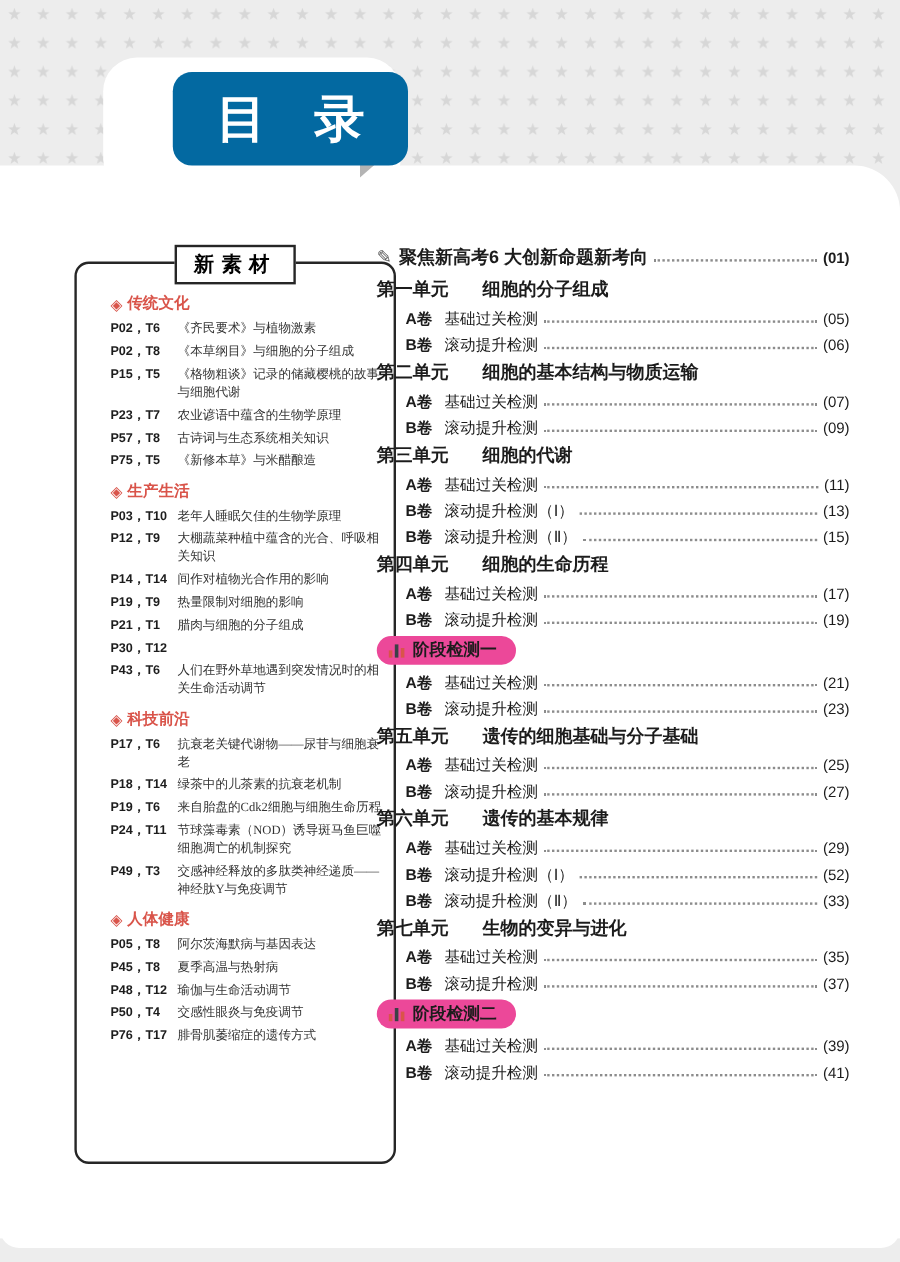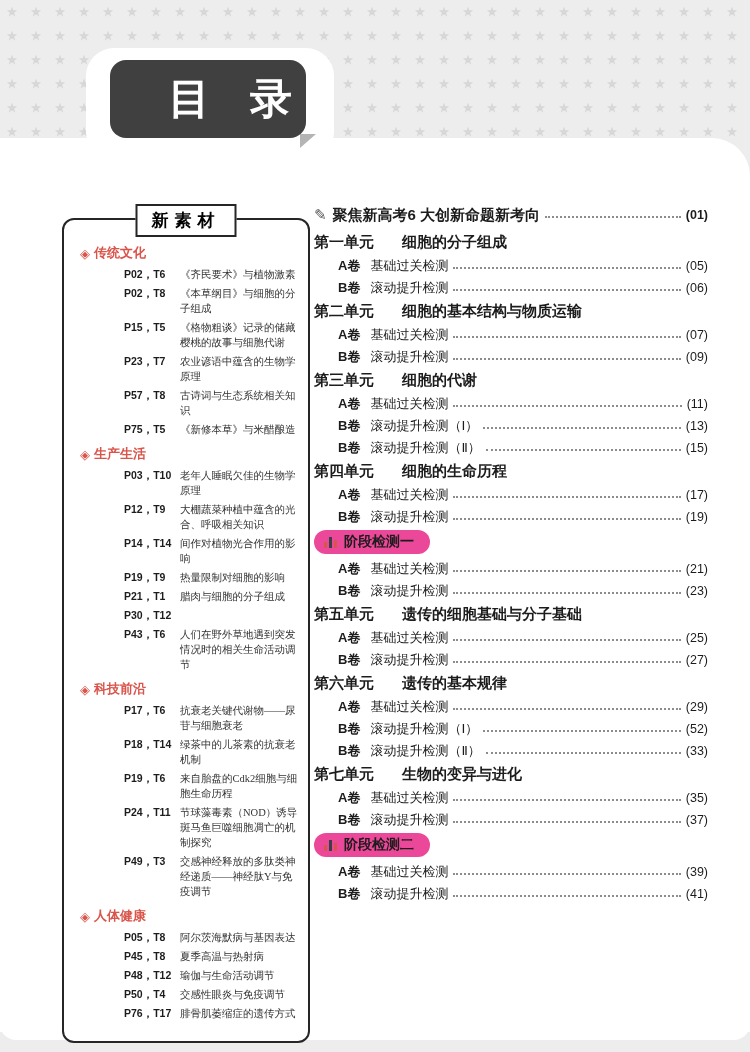--- a/index.html
+++ b/index.html
@@ -10,33 +10,33 @@
   .star-band{position:absolute;left:0;top:0;width:750px;height:185px;z-index:0;}
   .bottom-band{position:absolute;left:0;top:1032px;width:750px;height:20px;background:#ededed;z-index:0;}
 
   
   .sheet{position:absolute;left:0;top:138px;width:750px;height:902px;background:#fff;
          border-top-right-radius:38px;border-bottom-left-radius:16px;border-bottom-right-radius:16px;z-index:1;}
 
   
   .title-tab{position:absolute;left:86px;top:48px;width:248px;height:112px;background:#fff;border-radius:28px;z-index:2;}
   .title-fold{position:absolute;left:300px;top:134px;width:0;height:0;border-top:14px solid #b4b4b4;border-right:16px solid transparent;z-index:3;}
-  .title-box{position:absolute;left:110px;top:60px;width:196px;height:78px;background:#404040;border-radius:16px;
-             display:flex;align-items:center;justify-content:flex-end;z-index:4;}
+  .title-box{position:absolute;left:144px;top:60px;width:196px;height:78px;background:#0369a1;border-radius:16px;
+             display:flex;align-items:center;justify-content:center;z-index:4;}
   .title-box span{color:#fff;font-size:42px;font-weight:700;letter-spacing:14px;text-indent:14px;}
 
   
-  .panel{position:absolute;left:62px;top:218px;width:248px;min-height:752px;border:2px solid #262626;border-radius:12px;
-         background:#fff;z-index:5;box-sizing:border-box;padding:20px 10px 12px 16px;}
+  .panel{position:absolute;left:62px;top:218px;width:268px;min-height:752px;border:2px solid #262626;border-radius:12px;
+         background:#fff;z-index:5;box-sizing:border-box;padding:20px 10px 12px 28px;}
   .panel-title{position:absolute;top:-16px;left:50%;transform:translateX(-50%);background:#fff;border:2px solid #262626;
                padding:3px 14px;font-size:17px;font-weight:700;letter-spacing:6px;white-space:nowrap;}
   .sec{margin-bottom:8px;}
   .sec-title{display:flex;align-items:center;gap:4px;color:#d9544a;font-weight:700;font-size:13px;margin:4px 0 5px;}
   .sec-icon{font-size:13px;line-height:13px;color:#d9544a;}
-  .item{display:flex;margin-bottom:4px;margin-left:44px;}
+  .item{display:flex;margin-bottom:4px;}
   .item-label{flex:none;width:56px;font-weight:700;font-size:10.5px;line-height:15px;color:#1c1c1c;}
   .item-text{flex:1;font-size:10.5px;line-height:15px;color:#333;font-family:"Liberation Serif","DejaVu Serif",serif;}
 
   
   .toc{position:absolute;left:314px;top:206px;width:394px;z-index:5;color:#1c1c1c;}
   .toc-intro{display:flex;align-items:center;font-weight:700;font-size:15px;line-height:18px;margin-bottom:8px;}
   .pen{font-size:15px;margin-right:6px;color:#555;transform:rotate(0deg);}
   .unit{margin:2px 0 5px;font-size:15px;font-weight:700;line-height:20px;}
   .unit-num{margin-right:28px;}
   .toc-row{display:flex;align-items:center;margin:0 0 4px 24px;font-size:13px;line-height:18px;}

